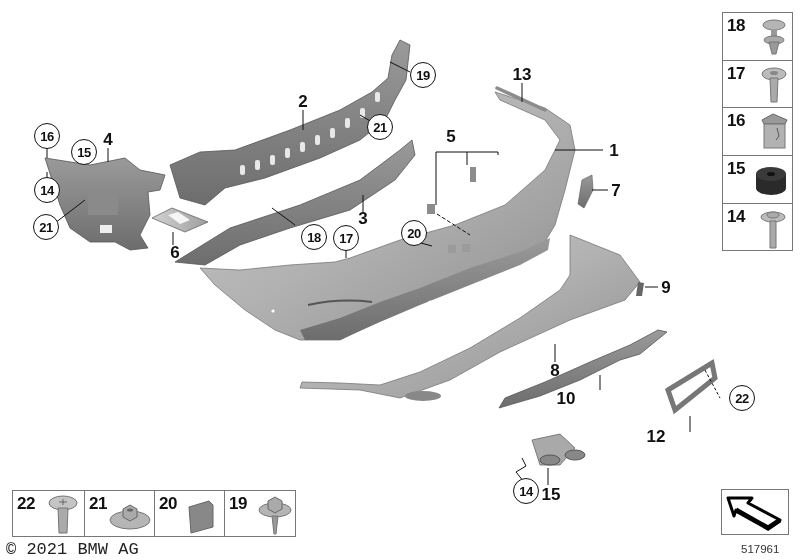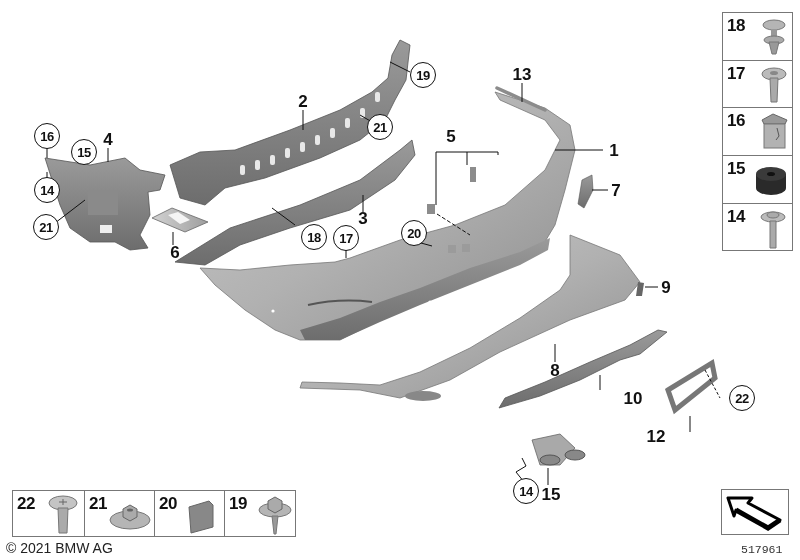--- a/index.html
+++ b/index.html
@@ -6,22 +6,22 @@
   body { width: 800px; height: 560px; position: relative; overflow: hidden; font-family: "Liberation Sans", sans-serif; }
   #diagram { position: absolute; left: 0; top: 0; width: 800px; height: 560px; }
   .callout { position: absolute; font-family: "Liberation Sans", sans-serif; font-weight: bold; font-size: 17px; color: #111; line-height: 1; transform: translate(-50%, -50%); white-space: nowrap; cursor: pointer; text-align: center; }
   .circled { position: absolute; width: 24px; height: 24px; border: 1.6px solid #111; border-radius: 50%; background: #fff; font-family: "Liberation Sans", sans-serif; font-size: 13px; font-weight: bold; color: #111; display: flex; align-items: center; justify-content: center; transform: translate(-50%, -50%); letter-spacing: -0.5px; cursor: pointer; }
   .legend-box { position: absolute; border: 1px solid #777; background: #fff; }
   .legend-cell { position: absolute; border-top: 1px solid #777; box-sizing: border-box; }
   .legend-cell:first-child { border-top: none; }
   .legend-num { position: absolute; left: 4px; top: 3px; font-family: "Liberation Sans", sans-serif; font-weight: bold; font-size: 17px; color: #111; letter-spacing: -0.5px; }
   .hcell { position: absolute; top: 0; height: 100%; border-left: 1px solid #777; box-sizing: border-box; }
   .hcell:first-child { border-left: none; }
-  .copyright { position: absolute; left: 6px; top: 540px; font-size: 14px; color: #222; font-family: Liberation Sans, sans-serif; }
-  .diagram-id { position: absolute; left: 741px; top: 543px; font-size: 11.5px; color: #333; font-family: Liberation Mono, monospace; }
+  .copyright { position: absolute; left: 6px; top: 540px; font-size: 17px; color: #222; font-family: Liberation Mono, monospace; }
+  .diagram-id { position: absolute; left: 741px; top: 543px; font-size: 11.5px; color: #333; font-family: Liberation Sans, sans-serif; }
   .nav-box { position: absolute; left: 721px; top: 489px; width: 66px; height: 44px; border: 1px solid #777; background: #fff; cursor: pointer; }
 </style>
 </head>
 <body>
 
 <div id="diagram">
   <svg width="800" height="560" viewBox="0 0 800 560" xmlns="http://www.w3.org/2000/svg">
     <defs>
       <linearGradient id="gBumper" x1="0" y1="0" x2="1" y2="1">
         <stop offset="0" stop-color="#c9c9c9"></stop>
@@ -143,21 +143,21 @@
 <span class="callout" style="left:303px;top:101px">2</span>
 <span class="callout" style="left:108px;top:139px">4</span>
 <span class="callout" style="left:363px;top:218px">3</span>
 <span class="callout" style="left:175px;top:252px">6</span>
 <span class="callout" style="left:522px;top:74px">13</span>
 <span class="callout" style="left:451px;top:136px">5</span>
 <span class="callout" style="left:614px;top:150px">1</span>
 <span class="callout" style="left:616px;top:190px">7</span>
 <span class="callout" style="left:666px;top:287px">9</span>
 <span class="callout" style="left:555px;top:370px">8</span>
-<span class="callout" style="left:633px;top:398px">10</span>
+<span class="callout" style="left:566px;top:398px">10</span>
 <span class="callout" style="left:656px;top:436px">12</span>
 <span class="callout" style="left:551px;top:494px">15</span>
 
 <span class="circled" style="left:47px;top:136px">16</span>
 <span class="circled" style="left:84px;top:152px">15</span>
 <span class="circled" style="left:47px;top:190px">14</span>
 <span class="circled" style="left:46px;top:227px">21</span>
 <span class="circled" style="left:380px;top:127px">21</span>
 <span class="circled" style="left:423px;top:75px">19</span>
 <span class="circled" style="left:314px;top:237px">18</span>

